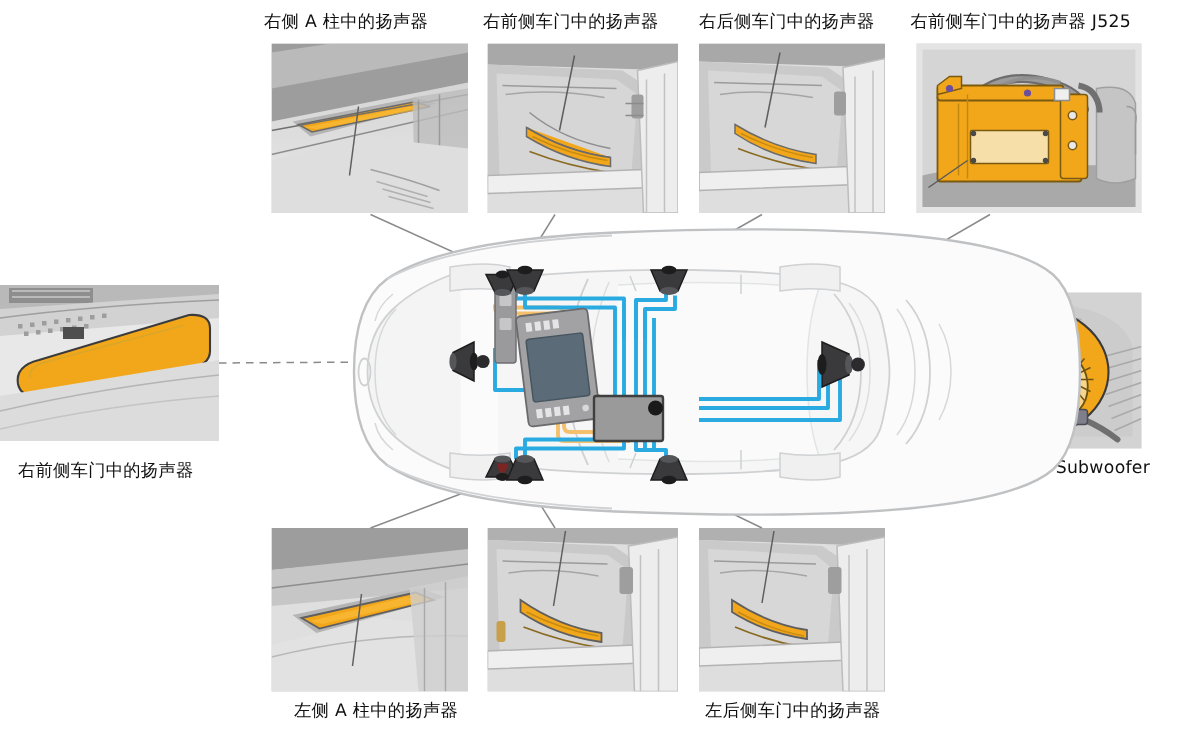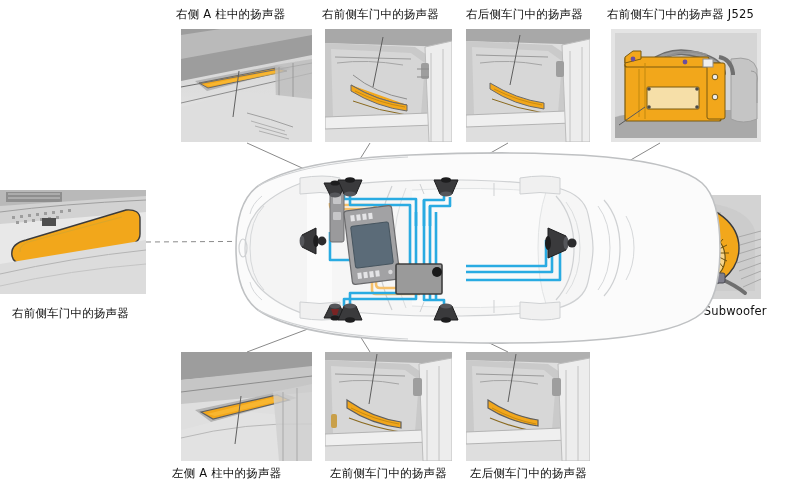--- a/index.html
+++ b/index.html
@@ -38,22 +38,21 @@
 </head>
 <body>
 
 <div id="stage">
 
   <div class="label" style="left:176px;top:7px;">右侧 A 柱中的扬声器</div>
   <div class="label" style="left:322px;top:7px;">右前侧车门中的扬声器</div>
   <div class="label" style="left:466px;top:7px;">右后侧车门中的扬声器</div>
   <div class="label" style="left:607px;top:7px;">右前侧车门中的扬声器 J525</div>
 
-  <div class="label" style="left:172px;top:466px;">左侧 A 柱中的扬声器</div>
-  <div class="label" style="left:330px;top:466px;">左前侧车门中的扬声器</div>
+  <div class="label" style="left:196px;top:466px;">左侧 A 柱中的扬声器</div>
   <div class="label" style="left:470px;top:466px;">左后侧车门中的扬声器</div>
 
   <div class="label" style="left:12px;top:306px;">右前侧车门中的扬声器</div>
   <div class="label" style="left:618px;top:304px;">备用车轮槽中的 Subwoofer</div>
 
   <div class="thumb" style="left:181px;top:29px;width:131px;height:113px;">
     <svg viewBox="0 0 131 113" preserveAspectRatio="none">
       <defs>
         <linearGradient id="gRA" x1="0" y1="0" x2="0" y2="1">
           <stop offset="0" stop-color="#cfcfcf"></stop>

